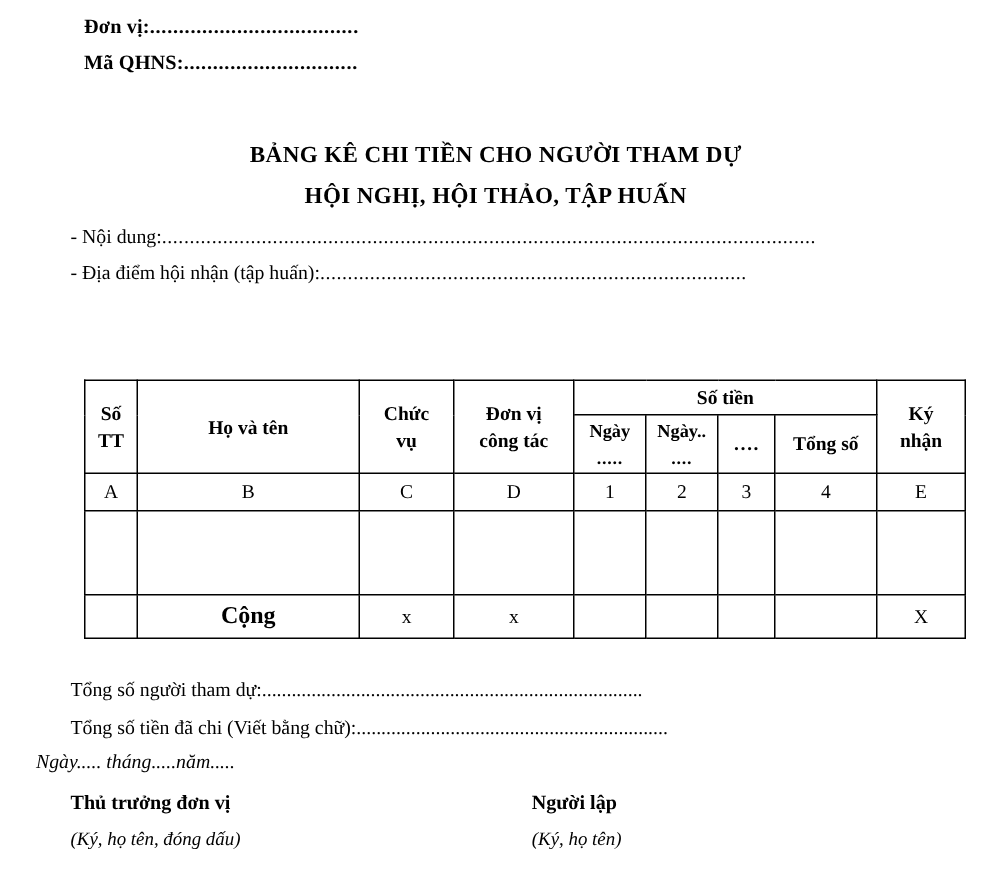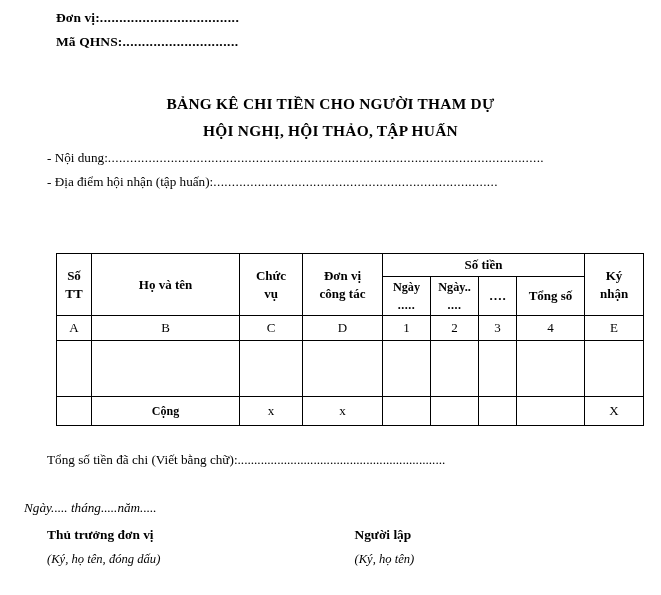--- a/index.html
+++ b/index.html
@@ -127,21 +127,21 @@
   }
   table.main th {
     font-weight: bold;
   }
   .hdr-tall { height: 60px; }
   .hdr-grp  { height: 22px; }
   .hdr-sub  { height: 38px; }
   .letter-row td { height: 24px; font-size: 13.5px; }
   .blank-row td { height: 55px; }
   .total-row td { height: 28px; }
-  .total-row .cong { font-weight: bold; font-size: 12px; }
+  .total-row .cong { font-weight: bold; font-size: 16px; }
   .total-row .xmark { font-size: 13px; }
   .bigX { font-size: 13.5px; }
 
   .two-line {
     line-height: 18px;
   }
   .two-line .l1 { display: block; }
   .two-line .l2 { display: block; }
 
   .sub-ngay {
@@ -319,20 +319,21 @@
           <td></td>
           <td></td>
           <td></td>
           <td class="bigX">X</td>
         </tr>
       </tbody>
     </table>
   </div>
 
   <div class="foot-lines">
+    <div class="foot-line"><span>Tổng số người tham dự:</span><span class="fill">.............................................................................</span></div>
     <div class="foot-line"><span>Tổng số tiền đã chi (Viết bằng chữ):</span><span class="fill">...............................................................</span></div>
   </div>
 
   <div class="date-line">Ngày..... tháng.....năm.....</div>
 
   <div class="sig-row">
     <div class="sig-col left">
       <div class="sig-title">Thủ trưởng đơn vị</div>
       <div class="sig-note">(Ký, họ tên, đóng dấu)</div>
     </div>

